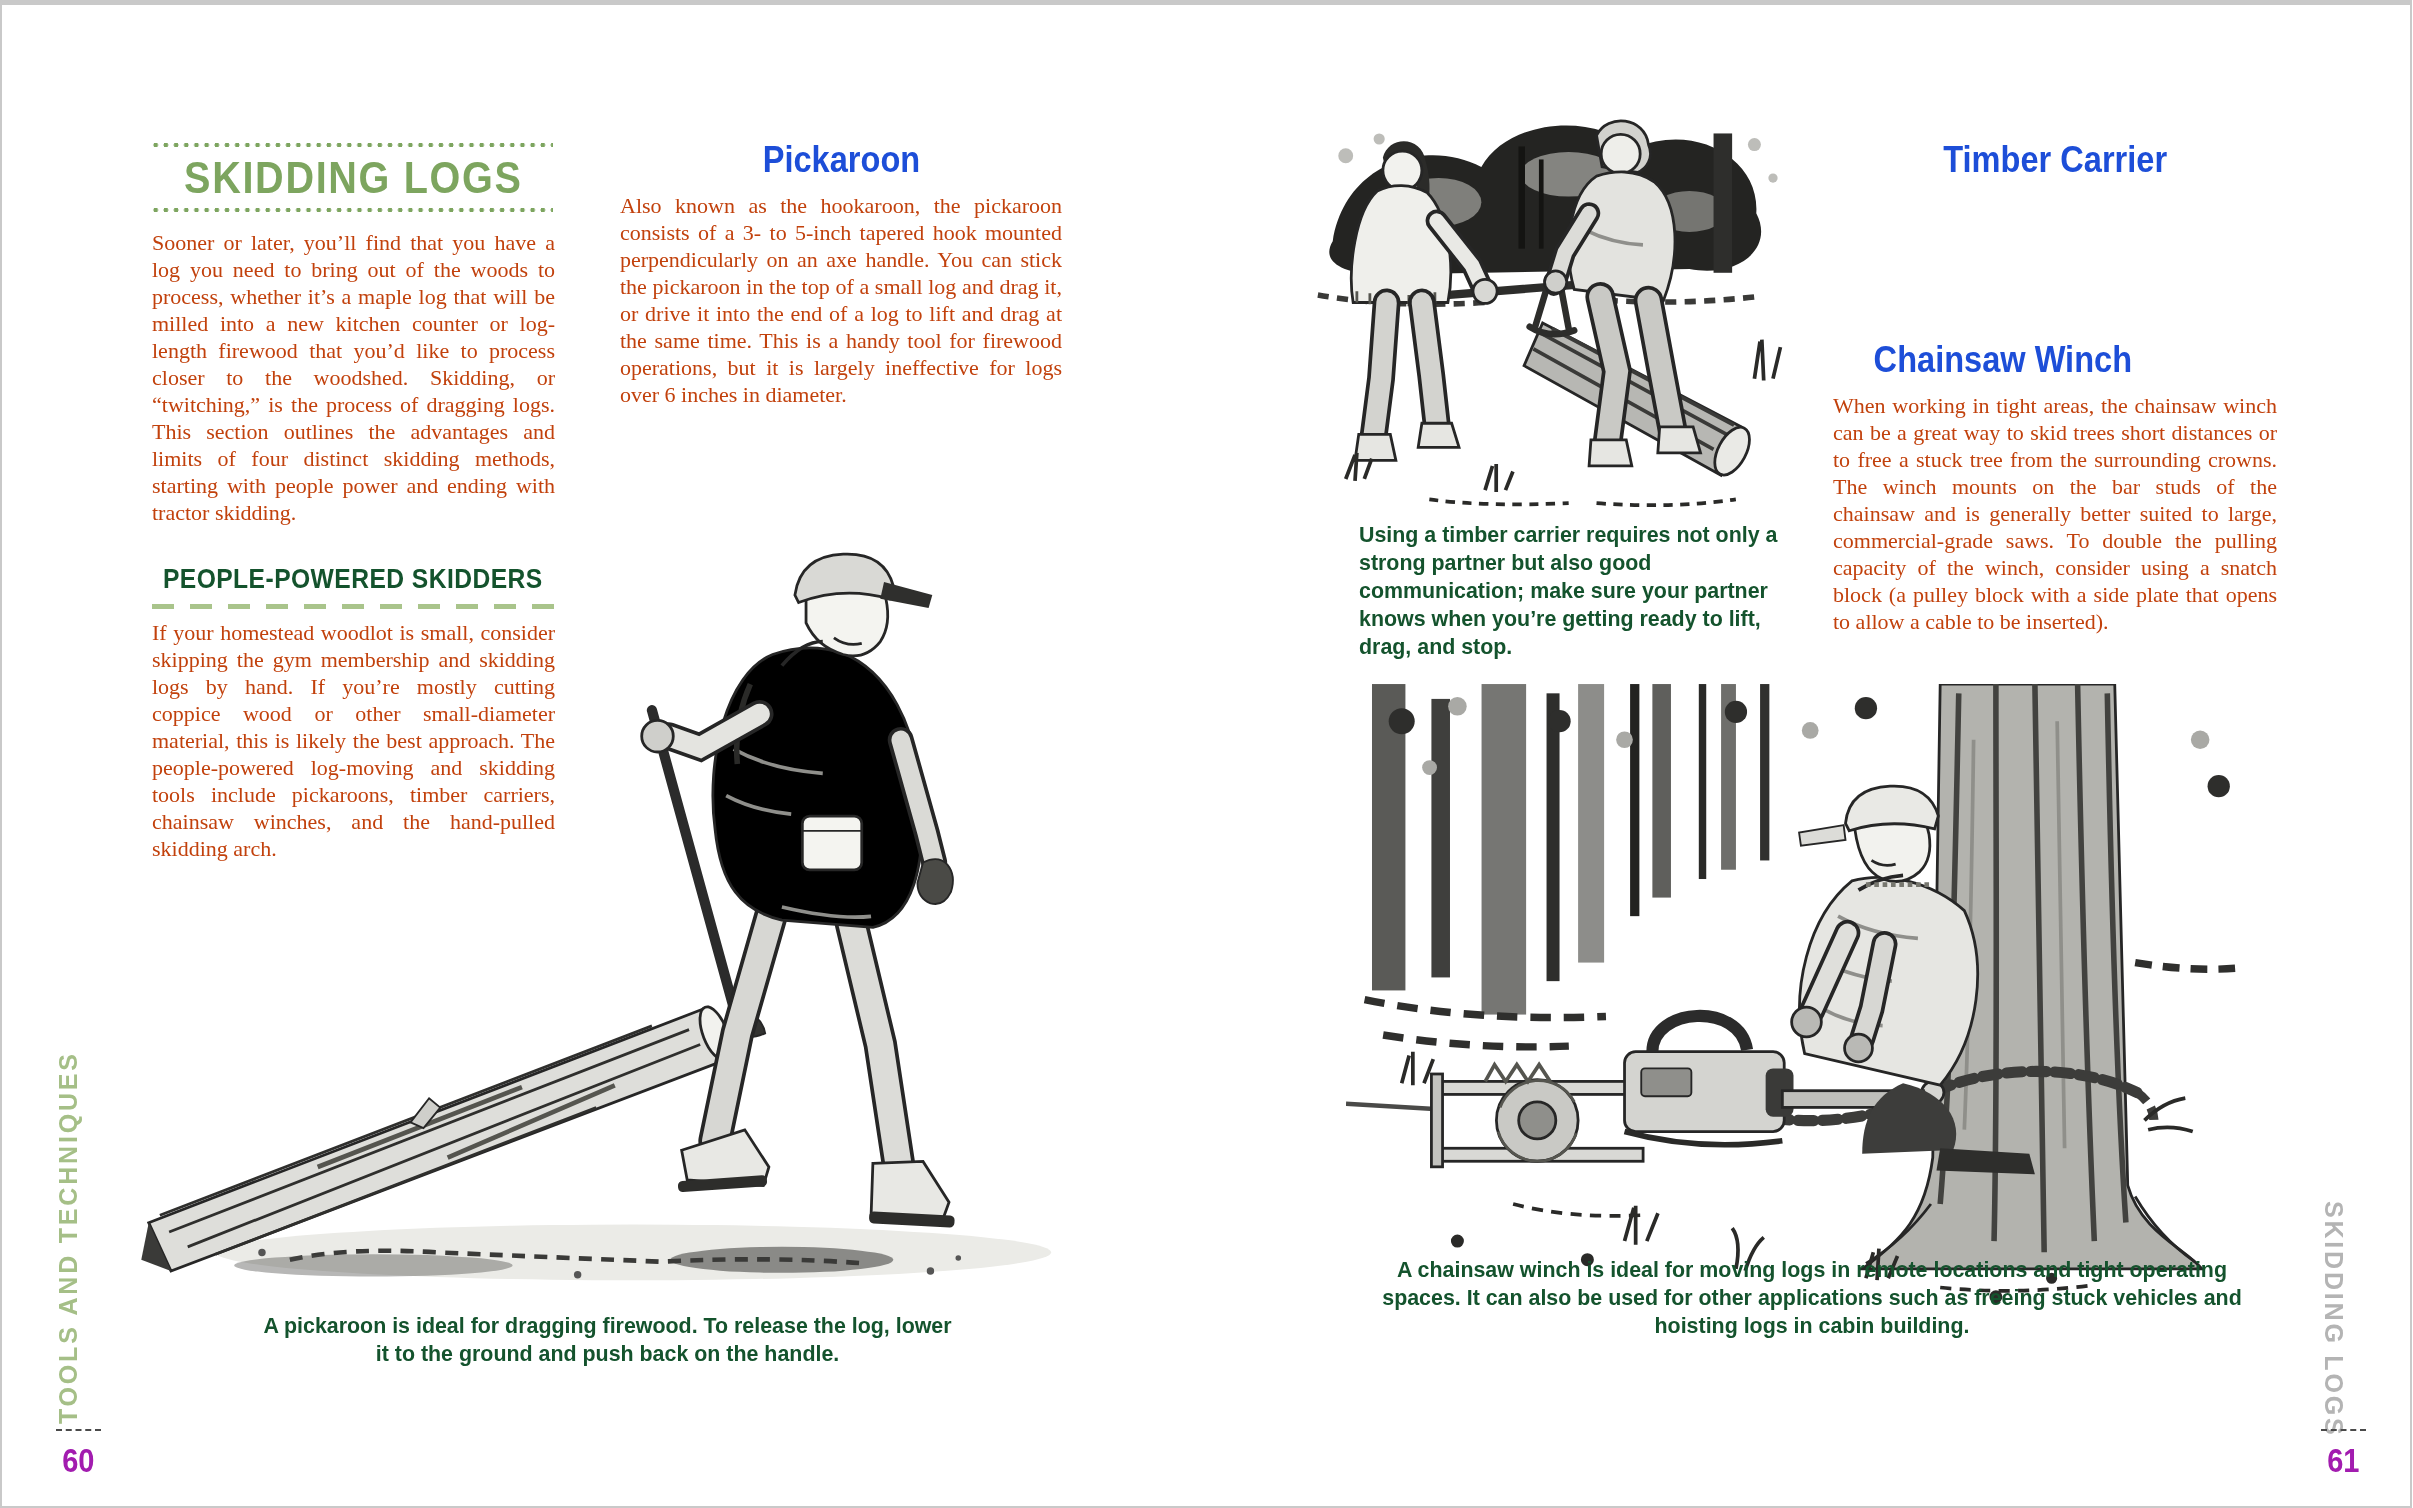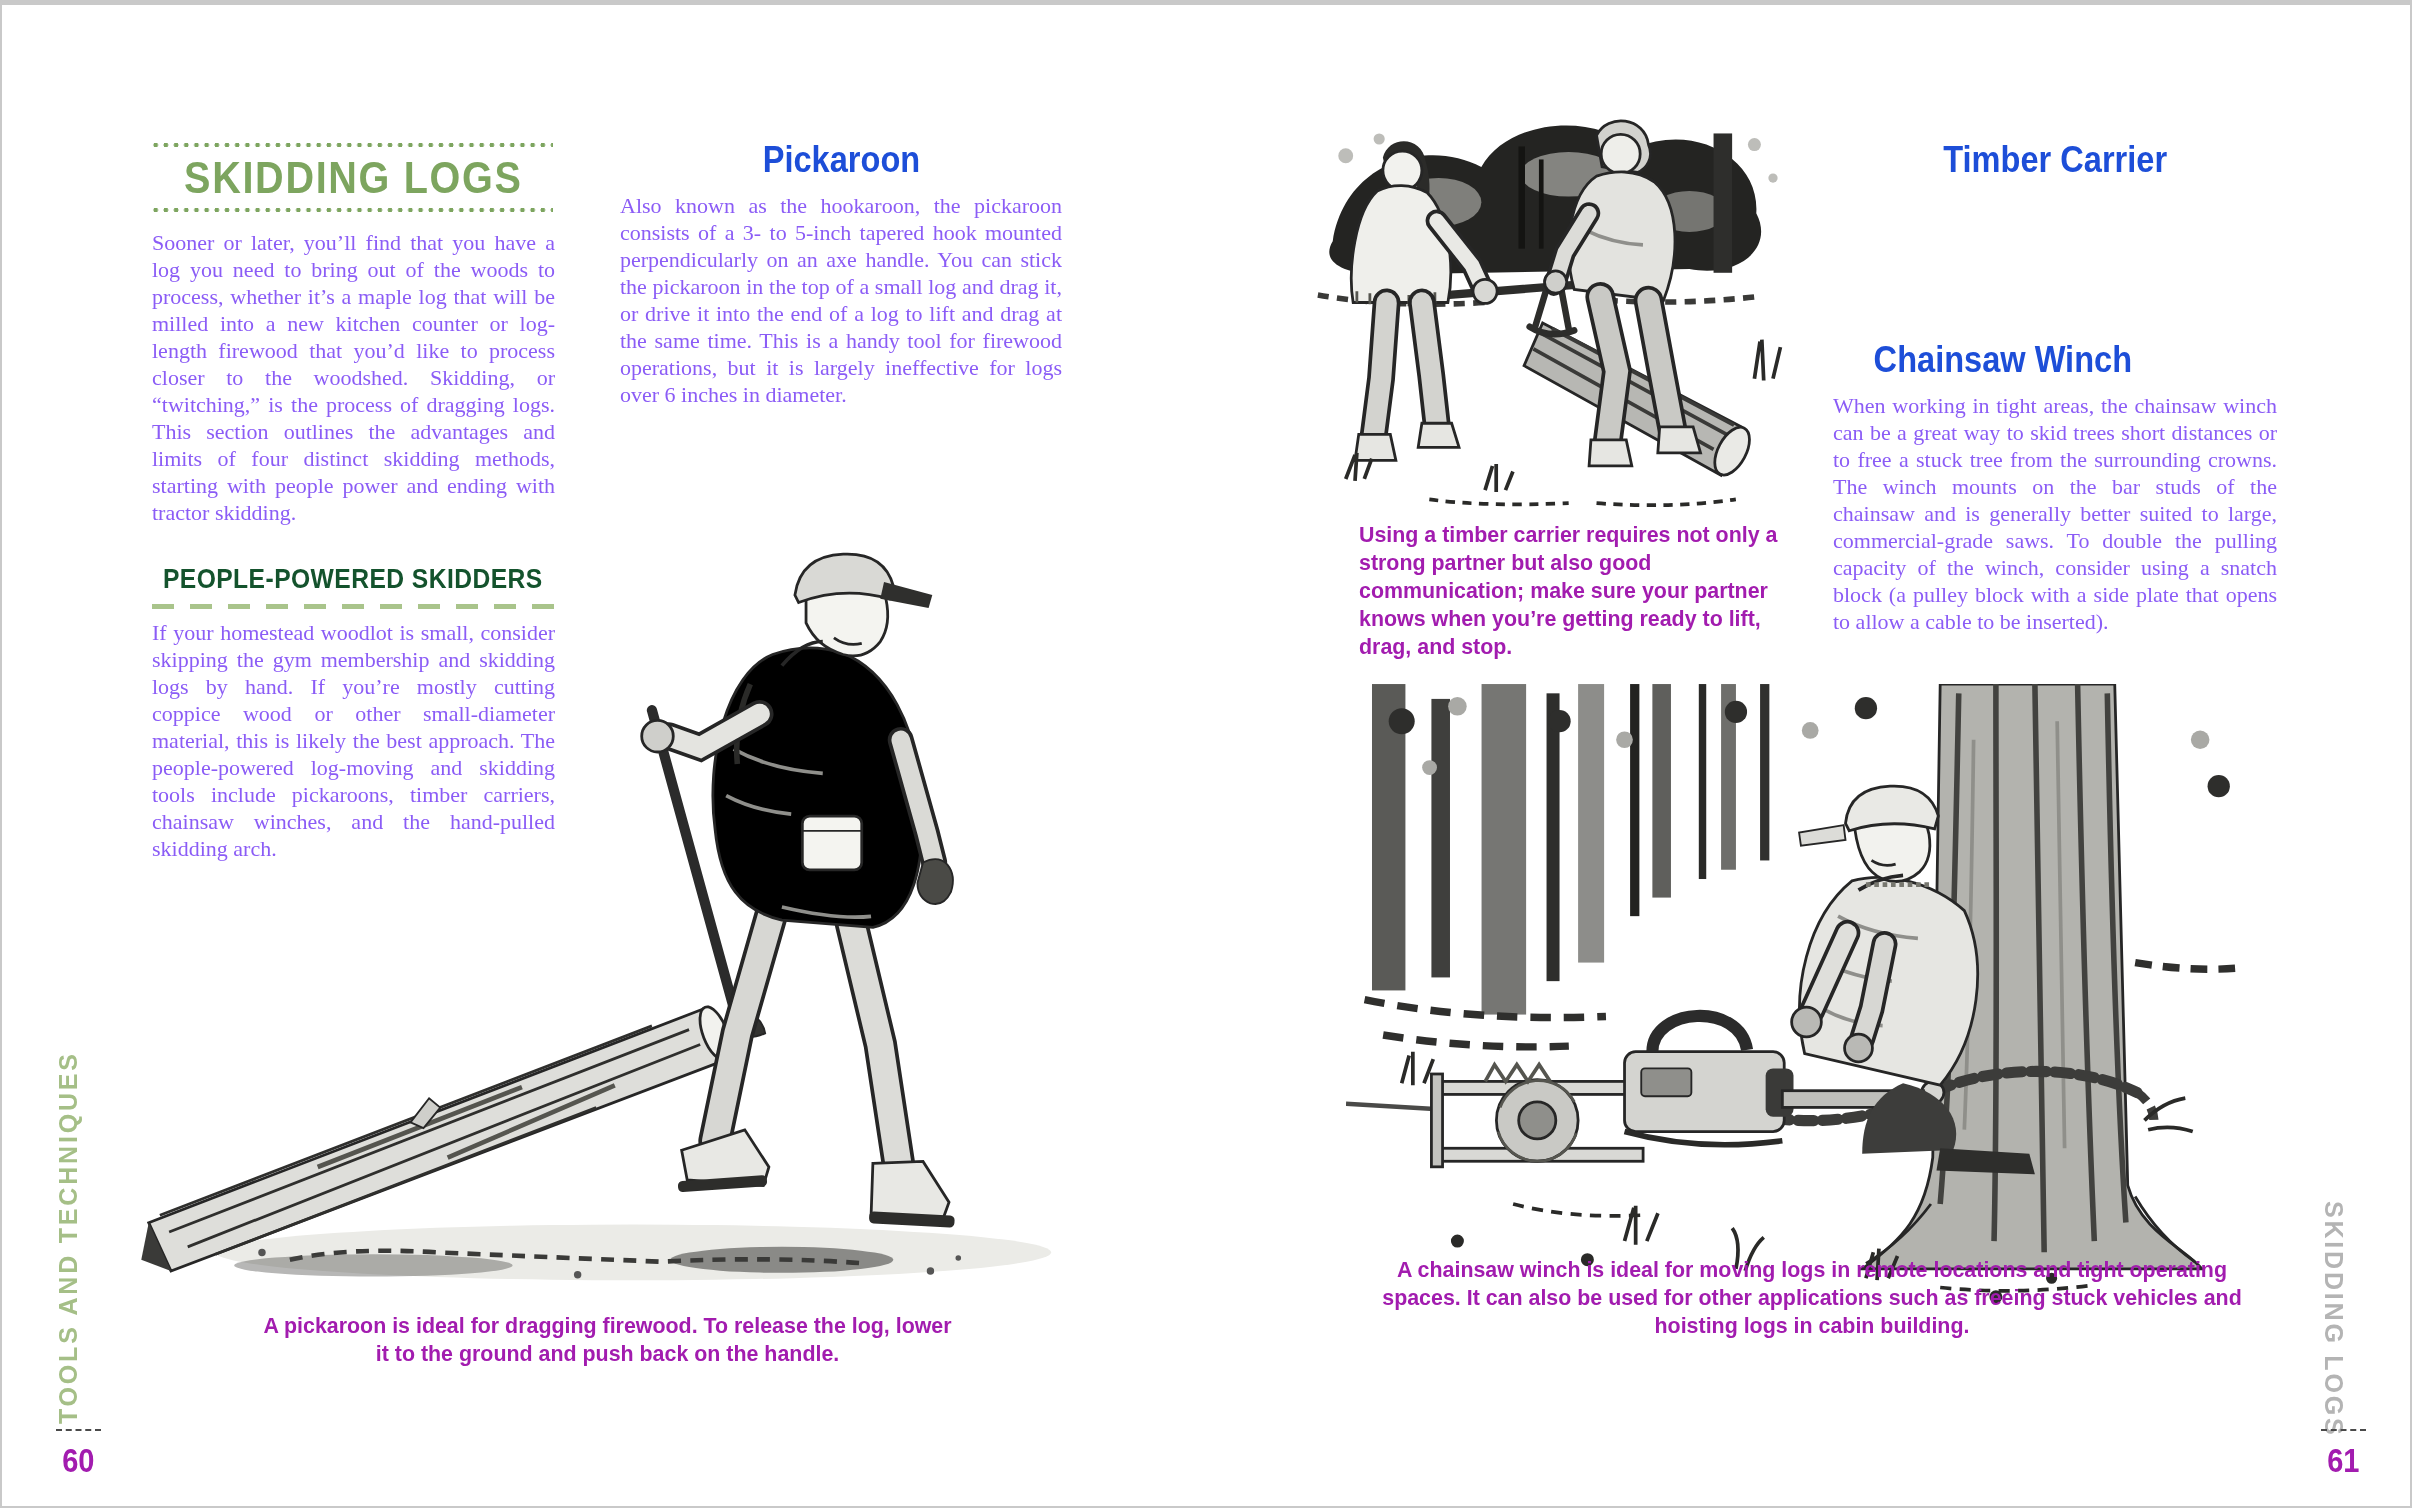--- a/index.html
+++ b/index.html
@@ -5,21 +5,21 @@
   html,body{margin:0;padding:0;background:#ffffff;}
   #spread{
     position:relative;width:2412px;height:1508px;background:#ffffff;
     box-sizing:border-box;border:2.8px solid #c9c9c9;border-top-width:5.6px;
     overflow:hidden;
     font-family:"Liberation Serif", serif;color:#2c2c2c;
   }
   .abs{position:absolute;}
   .body-text{
     font-family:"Liberation Serif", serif;
-    font-size:22px;line-height:27px;text-align:justify;color:#8b5cf6;
+    font-size:22px;line-height:27px;text-align:justify;color:#c2410c;
   }
   .dotted-rule{
     height:8.4px;background-repeat:repeat-x;background-position:left center;
     background-image:radial-gradient(circle 2.4px at 3.7px 4.2px,#7da55f 2.2px,transparent 2.5px);
     background-size:10.2px 8.4px;
   }
   .title{
     font-family:"Liberation Sans", sans-serif;font-weight:bold;
     font-size:45px;color:#7da55f;text-align:center;letter-spacing:1.9px;white-space:nowrap;
   }
@@ -32,21 +32,21 @@
     font-size:28px;color:#14532d;text-align:center;letter-spacing:0.5px;white-space:nowrap;
   }
   .condense{display:inline-block;transform:scaleX(0.88);transform-origin:center;}
   .dashed-rule{
     height:4.6px;background-repeat:repeat-x;background-position:left center;
     background-image:linear-gradient(90deg,#a9c48b 0 22px,transparent 22px 38px);
     background-size:38px 4.6px;
   }
   .caption{
     font-family:"Liberation Sans", sans-serif;font-weight:bold;
-    font-size:21.4px;line-height:28px;color:#a21caf;
+    font-size:21.4px;line-height:28px;color:#14532d;
   }
   .caption.center{text-align:center;}
   .v-label{
     font-family:"Liberation Sans", sans-serif;font-weight:bold;
     font-size:25px;letter-spacing:2.8px;white-space:nowrap;
   }
   .v-up{writing-mode:vertical-rl;transform:rotate(180deg);color:#a5bf87;}
   .v-down{writing-mode:vertical-rl;color:#b4b4b4;}
   .page-dash{border-top:2.8px dashed #4a4a4a;height:0;}
   .page-num{

